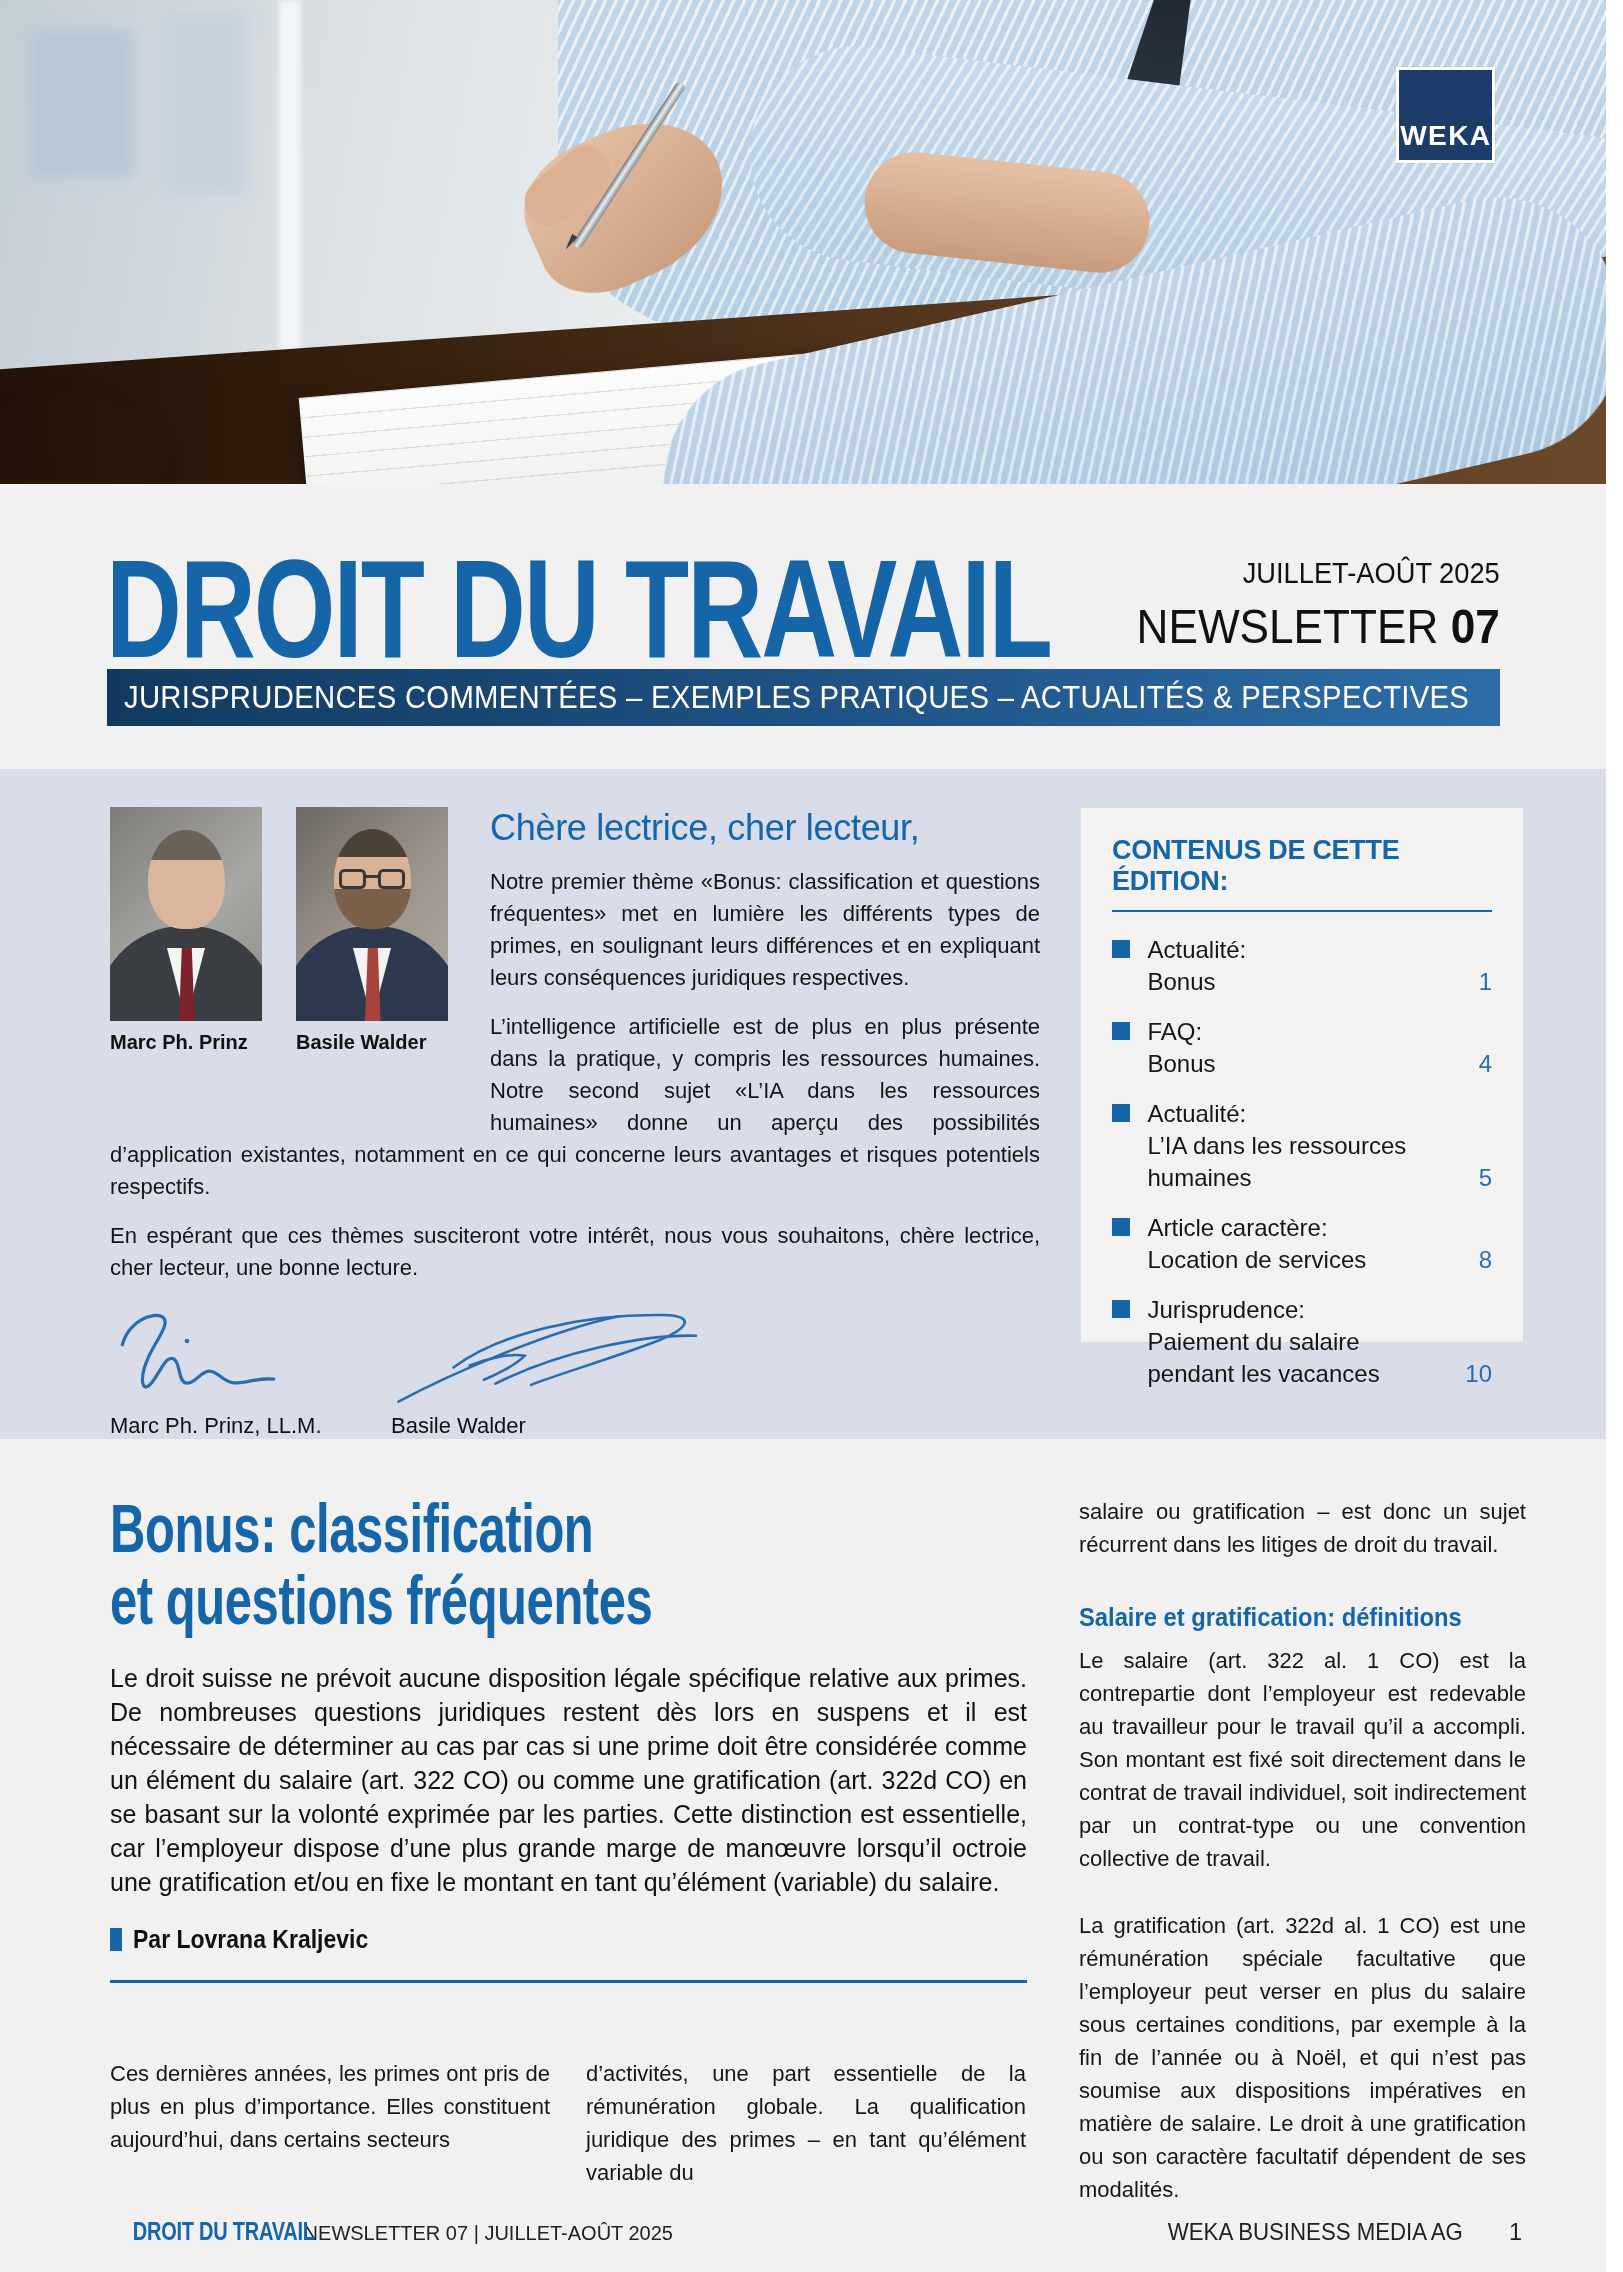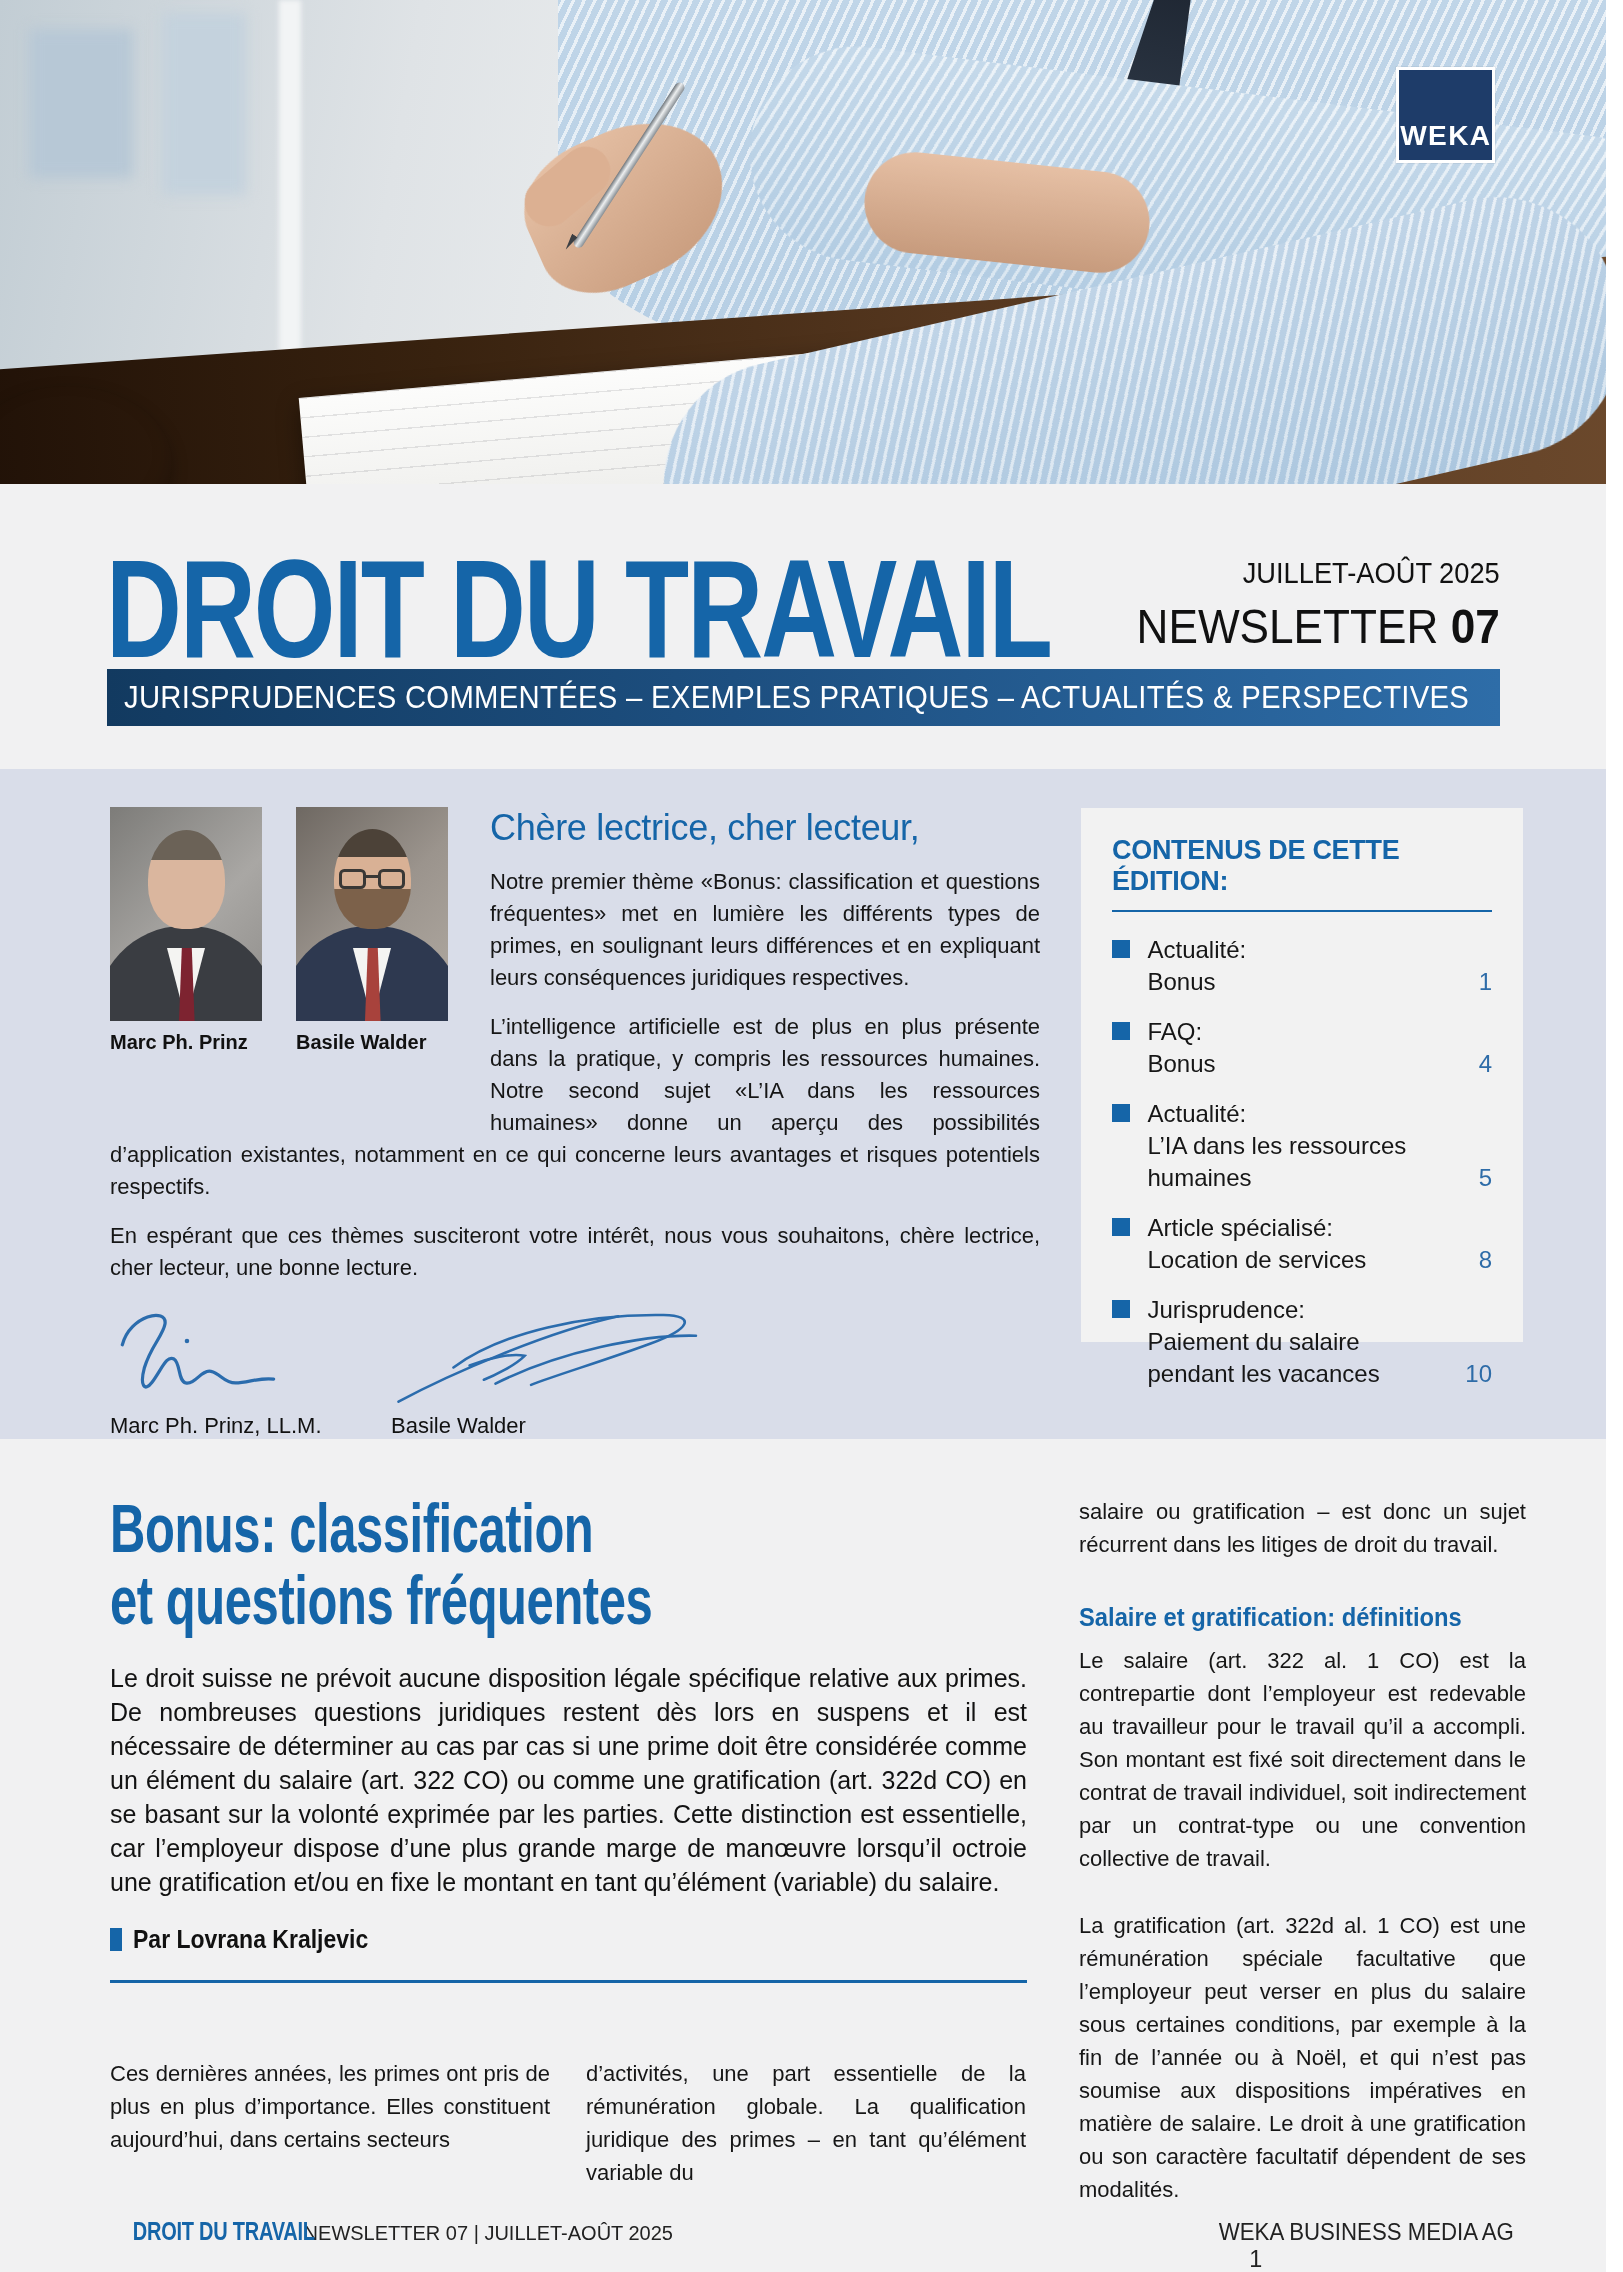--- a/index.html
+++ b/index.html
@@ -114,21 +114,21 @@
   .col3{left:1079px;top:1495px;width:447px;}
   .col3 p{margin:0;}
   .col3 .sub-head{font-size:25px;font-weight:bold;color:#1565a8;margin:40px 0 10.4px 0;text-align:left;transform:scaleX(.95);transform-origin:left center;white-space:nowrap;}
   .col3 .p-gap{margin-top:34px;}
 
   
   .footer{position:absolute;left:110px;top:2217px;width:1412px;display:flex;justify-content:space-between;align-items:baseline;}
   .footer-left{display:flex;align-items:baseline;}
   .footer-brand{font-size:25px;font-weight:bold;color:#1565a8;transform:scaleX(.8);transform-origin:left baseline;white-space:nowrap;letter-spacing:-0.3px;}
   .footer-meta{font-size:20px;color:#222;margin-left:-34px;white-space:nowrap;}
-  .footer-right{display:flex;align-items:flex-start;flex-direction:column;}
+  .footer-right{display:flex;align-items:center;}
   .footer-pub{font-size:23.4px;color:#222;transform:scaleX(.95);transform-origin:right baseline;white-space:nowrap;}
   .footer-page{font-size:23.4px;color:#222;margin-left:38px;}
 </style>
 </head>
 <body>
 
 <div class="stage">
   <div class="page">
 
     <div class="hero">
@@ -243,21 +243,21 @@
           <span class="toc-text">
             <span style="display:block">Actualité:</span>
             <span style="display:block">L’IA dans les ressources humaines</span>
           </span>
           <span class="toc-page">5</span>
         </div>
 
         <div class="toc-item">
           <span class="toc-bullet"></span>
           <span class="toc-text">
-            <span style="display:block">Article spécialisé:</span>
+            <span style="display:block">Article caractère:</span>
             <span style="display:block">Location de services</span>
           </span>
           <span class="toc-page">8</span>
         </div>
 
         <div class="toc-item">
           <span class="toc-bullet"></span>
           <span class="toc-text">
             <span style="display:block">Jurisprudence:</span>
             <span style="display:block">Paiement du salaire pendant les vacances</span>

